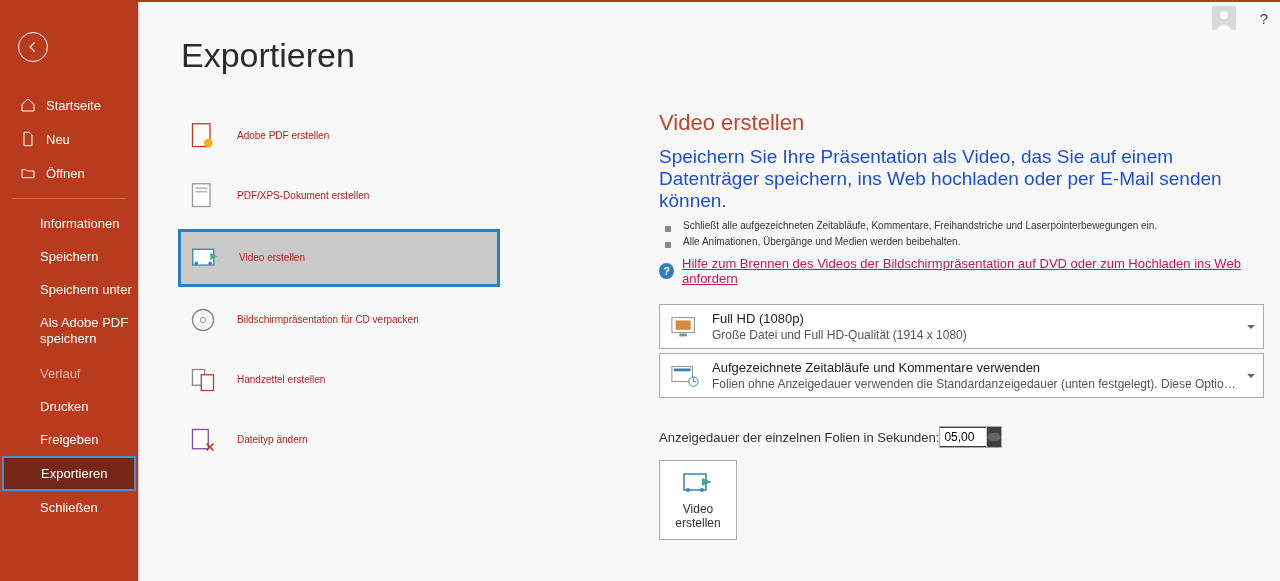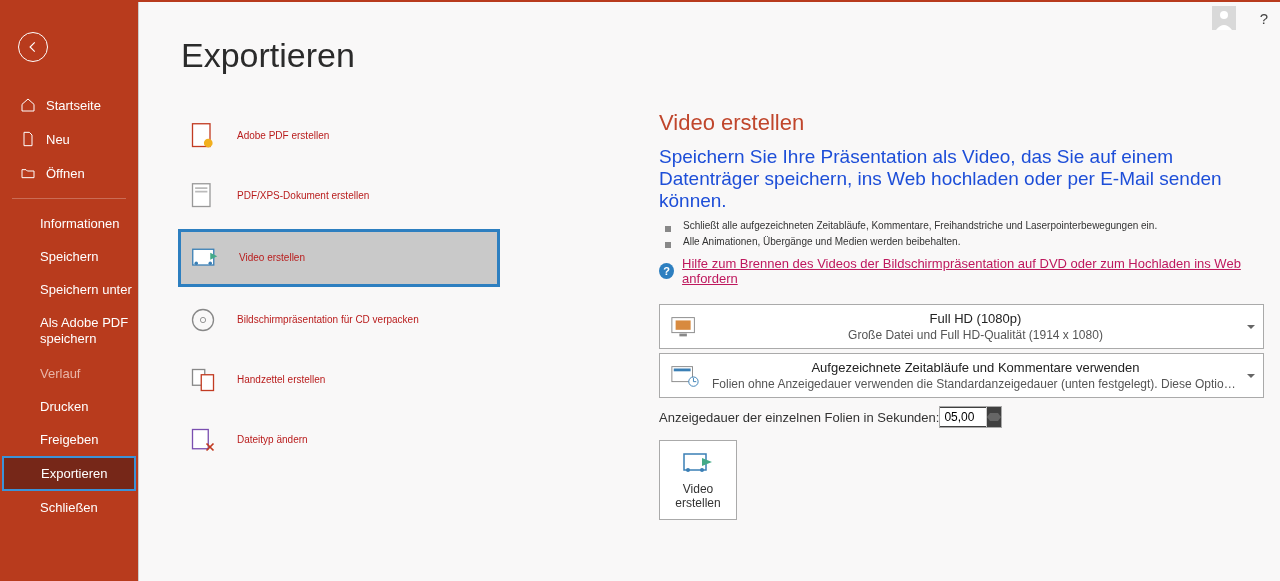--- a/index.html
+++ b/index.html
@@ -117,23 +117,22 @@
     .help-link { color: #be185d; text-decoration: underline; cursor: pointer; }
     .dropdown {
       border: 1px solid #aaa;
       background: #fff;
       display: flex;
       align-items: center;
       padding: 6px 24px 6px 10px;
       margin-bottom: 4px;
       cursor: pointer;
       position: relative;
-      text-align: center;
-    }
-    .dropdown.second { margin-bottom: 8px; }
+    }
+    .dropdown.second { margin-bottom: 28px; }
     .dropdown .dd-icon { width: 30px; height: 24px; margin-right: 12px; flex-shrink: 0; }
     .dropdown .dd-text { flex: 1; overflow: hidden; }
     .dropdown .dd-title { font-size: 13px; color: #222; margin-bottom: 2px; }
     .dropdown .dd-sub { font-size: 12px; color: #555; white-space: nowrap; overflow: hidden; text-overflow: ellipsis; }
     .dropdown .dd-arrow {
       position: absolute; right: 8px; top: 50%;
       width: 0; height: 0;
       border-left: 4px solid transparent;
       border-right: 4px solid transparent;
       border-top: 4px solid #666;

